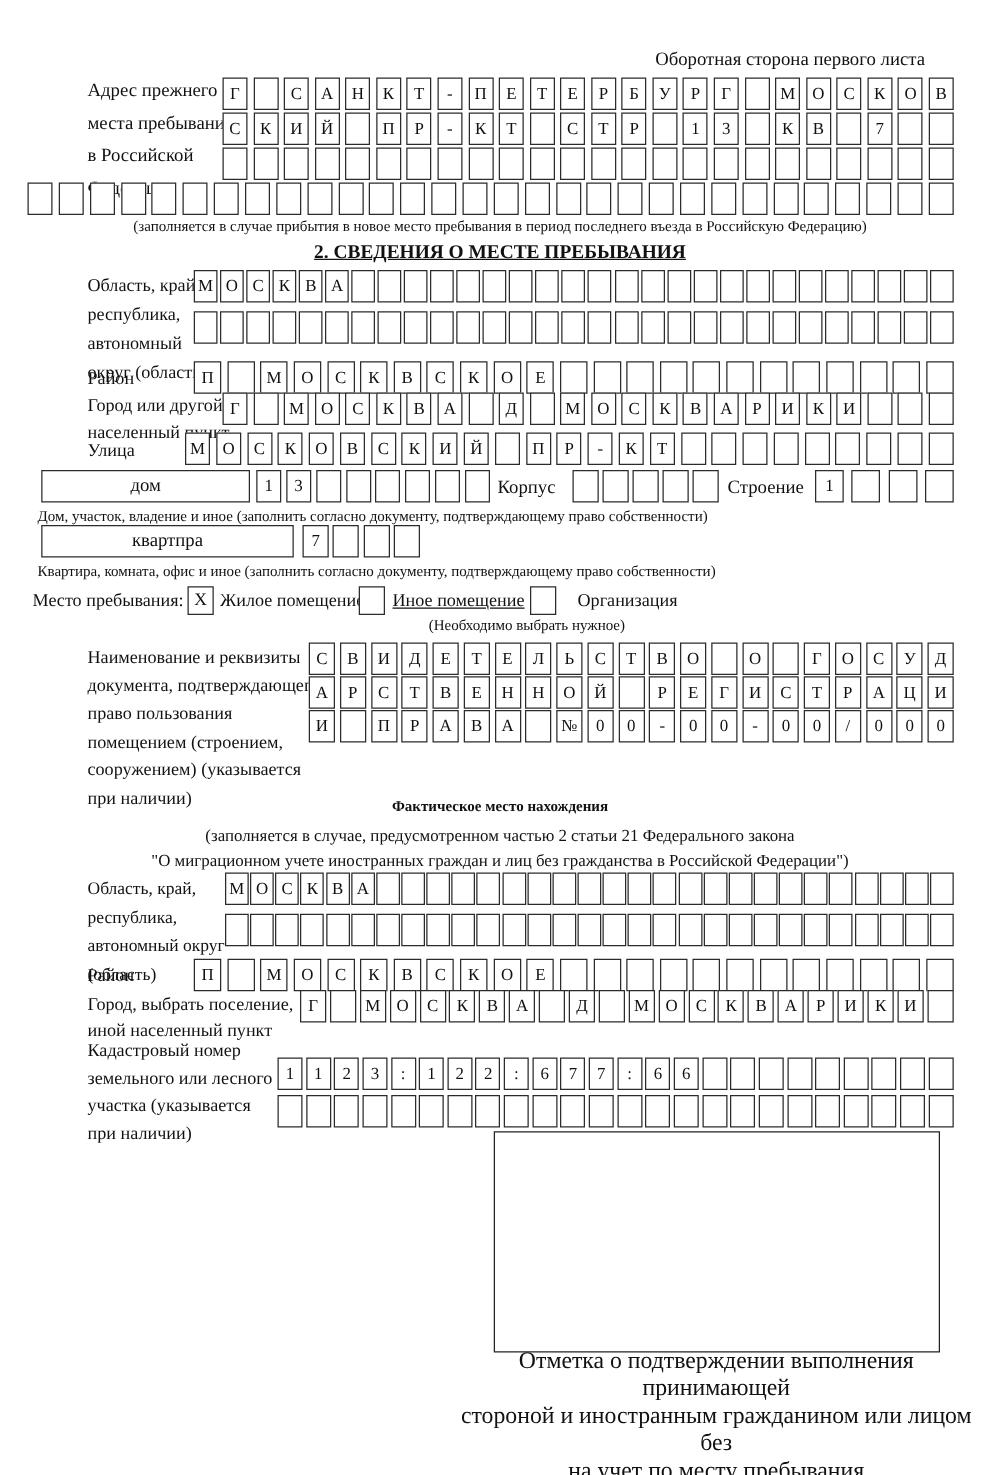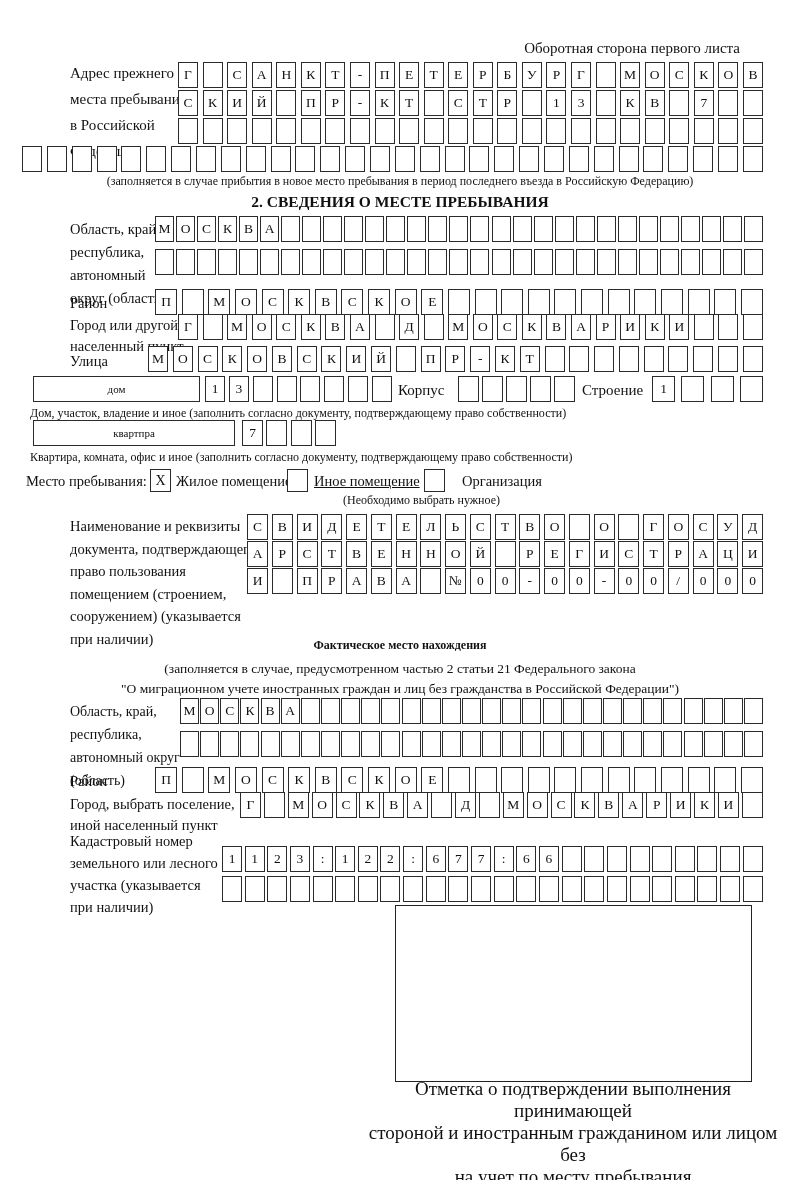--- a/index.html
+++ b/index.html
@@ -14,21 +14,21 @@
   .cellrow{position:absolute;display:flex;justify-content:space-between;}
   .cell{box-sizing:border-box;flex:0 0 auto;height:26px;border:1.4px solid #2b2b2b;
         display:inline-flex;align-items:center;justify-content:center;
         font-size:13.5px;background:#fff;}
   .cw19 .cell{width:19px}
   .cw20 .cell{width:20px}
   .cw21 .cell{width:21px}
   .cw22 .cell{width:22px}
   .cw23 .cell{width:23px}
   .widebox{position:absolute;box-sizing:border-box;border:1.5px solid #2b2b2b;height:26px;
-        display:flex;align-items:center;justify-content:center;font-size:11px;background:#fff;}
+        display:flex;align-items:center;justify-content:center;font-size:15px;background:#fff;}
   .checkbox{position:absolute;box-sizing:border-box;width:21px;height:23px;border:1.4px solid #2b2b2b;
         text-align:center;font-size:14px;line-height:21px;background:#fff;}
   .stamp-box{position:absolute;box-sizing:border-box;border:1.6px solid #222;background:#fff;}
 </style>
 </head>
 <body>
 
 <div class="page">
 
   <div class="abs" style="top:20px;right:60px;font-size:15px;margin-top:20px;">Оборотная сторона первого листа</div>
@@ -144,21 +144,21 @@
       <span class="cell"></span>
       <span class="cell"></span>
       <span class="cell"></span>
       <span class="cell"></span>
       <span class="cell"></span>
       <span class="cell"></span>
       <span class="cell"></span>
     </div>
   <div class="note center" style="top:174px;">(заполняется в случае прибытия в новое место пребывания в период последнего въезда в Российскую Федерацию)</div>
 
-  <div class="abs center bold" style="top:193px;font-size:15.5px;">2. СВЕДЕНИЯ О МЕСТЕ ПРЕБЫВАНИЯ</div>
+  <div class="abs center bold" style="top:193px;font-size:15.5px;text-decoration:underline;">2. СВЕДЕНИЯ О МЕСТЕ ПРЕБЫВАНИЯ</div>
 
   <div class="lbl" style="left:70px;top:218px;">
     <div>Область, край,</div>
     <div>республика,</div>
     <div>автономный</div>
     <div>округ (область)</div>
   </div>
   <div class="cellrow cw19" style="left:155px;top:216px;width:608px;">
       <span class="cell">М</span>
       <span class="cell">О</span>

